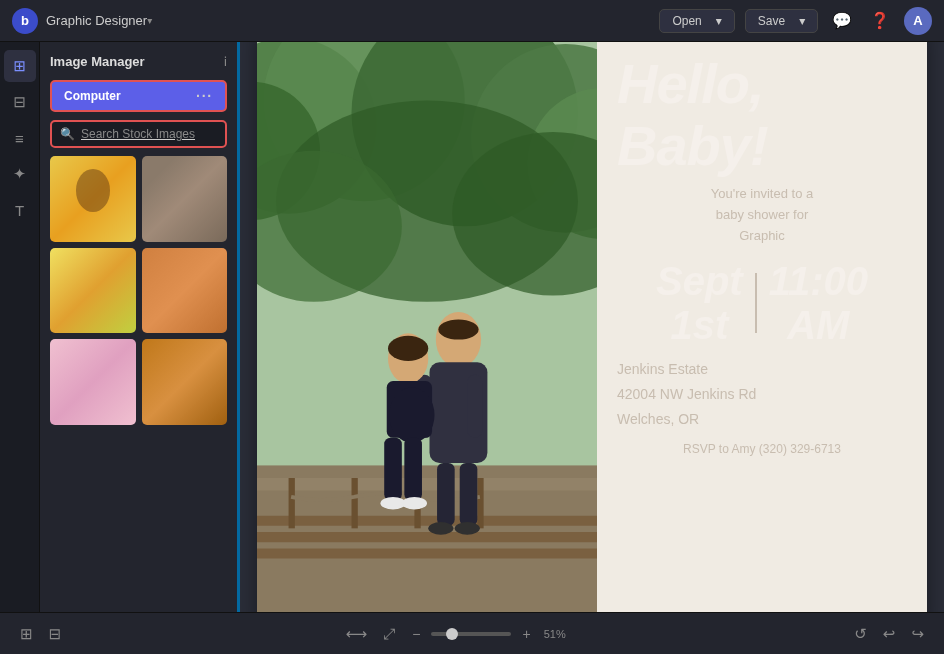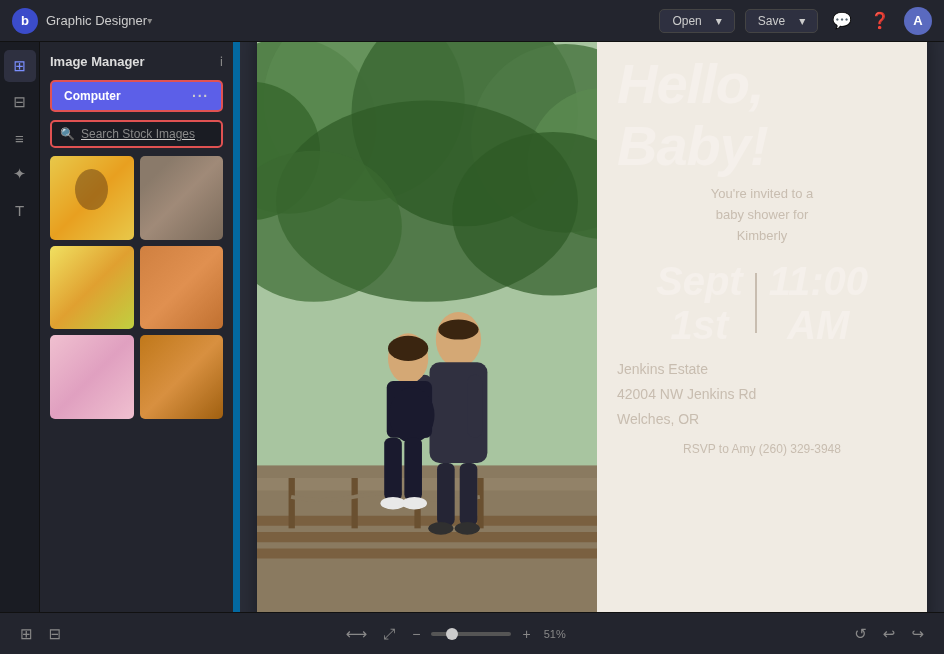--- a/index.html
+++ b/index.html
@@ -126,21 +126,21 @@
     }
     .rail-icon.active {
       background: #2e3040;
       color: #7b8fff;
     }
 
     
     .left-panel {
       width: 200px;
       background: #23252e;
-      border-right: 7px solid #0369a1;
+      border-right: 3px solid #0369a1;
       display: flex;
       flex-direction: column;
       padding: 10px;
       gap: 8px;
       flex-shrink: 0;
     }
     .panel-header {
       display: flex;
       align-items: center;
       justify-content: space-between;
@@ -548,39 +548,39 @@
       </div>
 
       <div class="card-text">
         <div class="hello-baby">
           <div>Hello,</div>
           <div>Baby!</div>
         </div>
         <div class="invite-text">
           <span>You're invited to a</span><br>
           <span>baby shower for</span><br>
-          <span>Kimberly</span>
+          <span>Graphic</span>
         </div>
         <div class="date-row">
           <div class="date-text">
             <div>Sept</div>
             <div>1st</div>
           </div>
           <div class="date-divider"></div>
           <div class="time-text">
             <div>11:00</div>
             <div>AM</div>
           </div>
         </div>
         <div class="location-text">
           <div>Jenkins Estate</div>
           <div>42004 NW Jenkins Rd</div>
           <div>Welches, OR</div>
         </div>
-        <div class="rsvp-text">RSVP to Amy (260) 329-3948</div>
+        <div class="rsvp-text">RSVP to Amy (320) 329-6713</div>
       </div>
     </div>
   </div>
 
 </div>
 
 <div class="bottombar">
   <div class="bottom-left">
     <span class="bottom-icon">⊞</span>
     <span class="bottom-icon">⊟</span>

